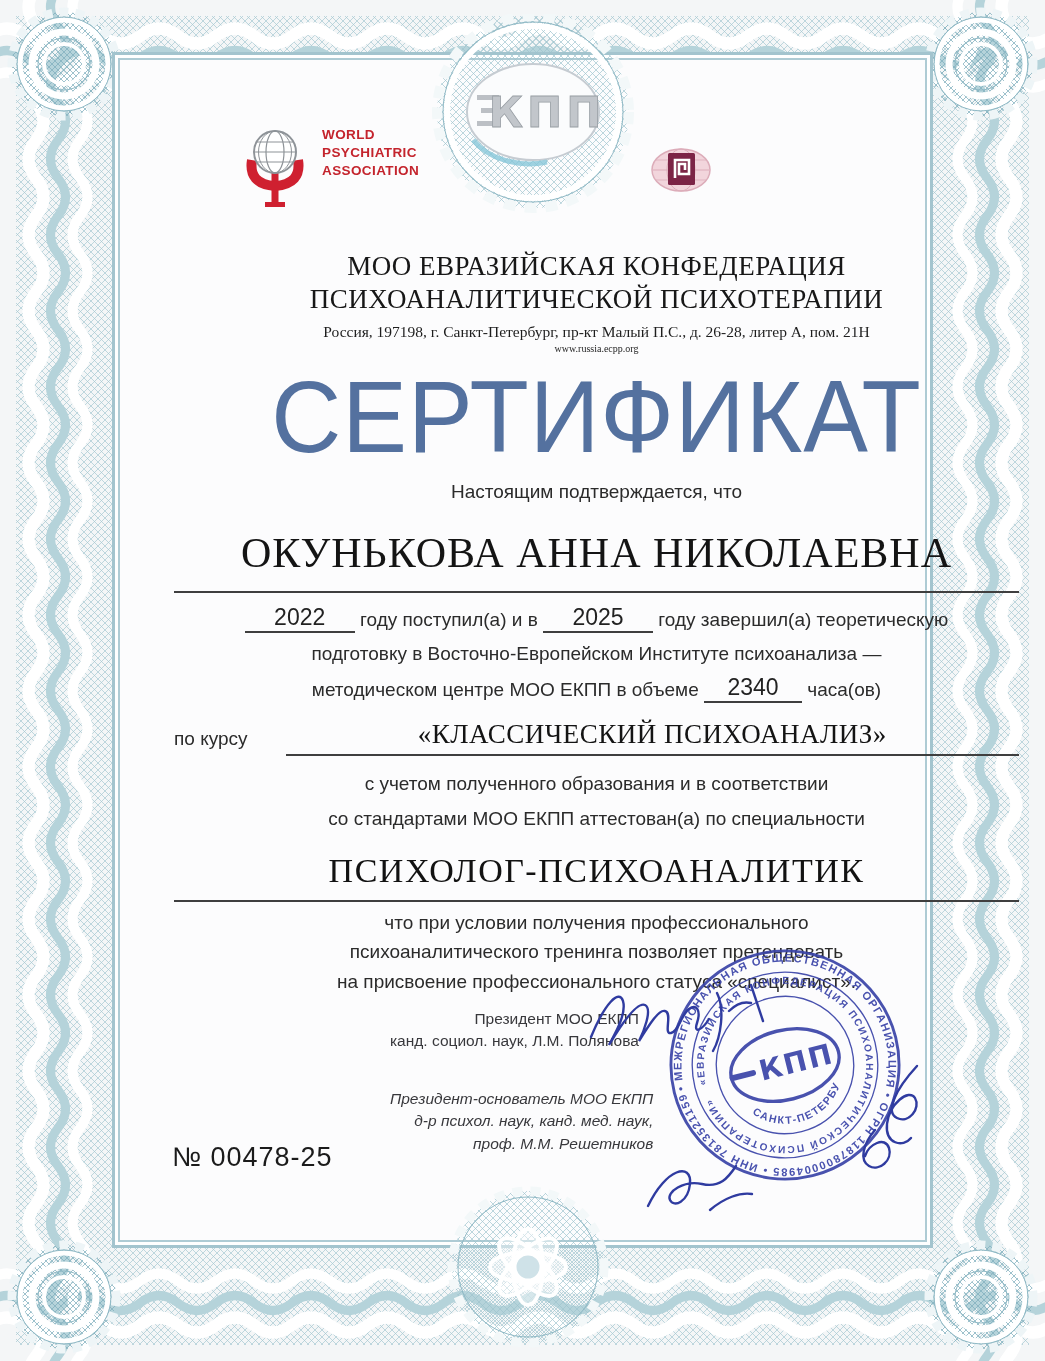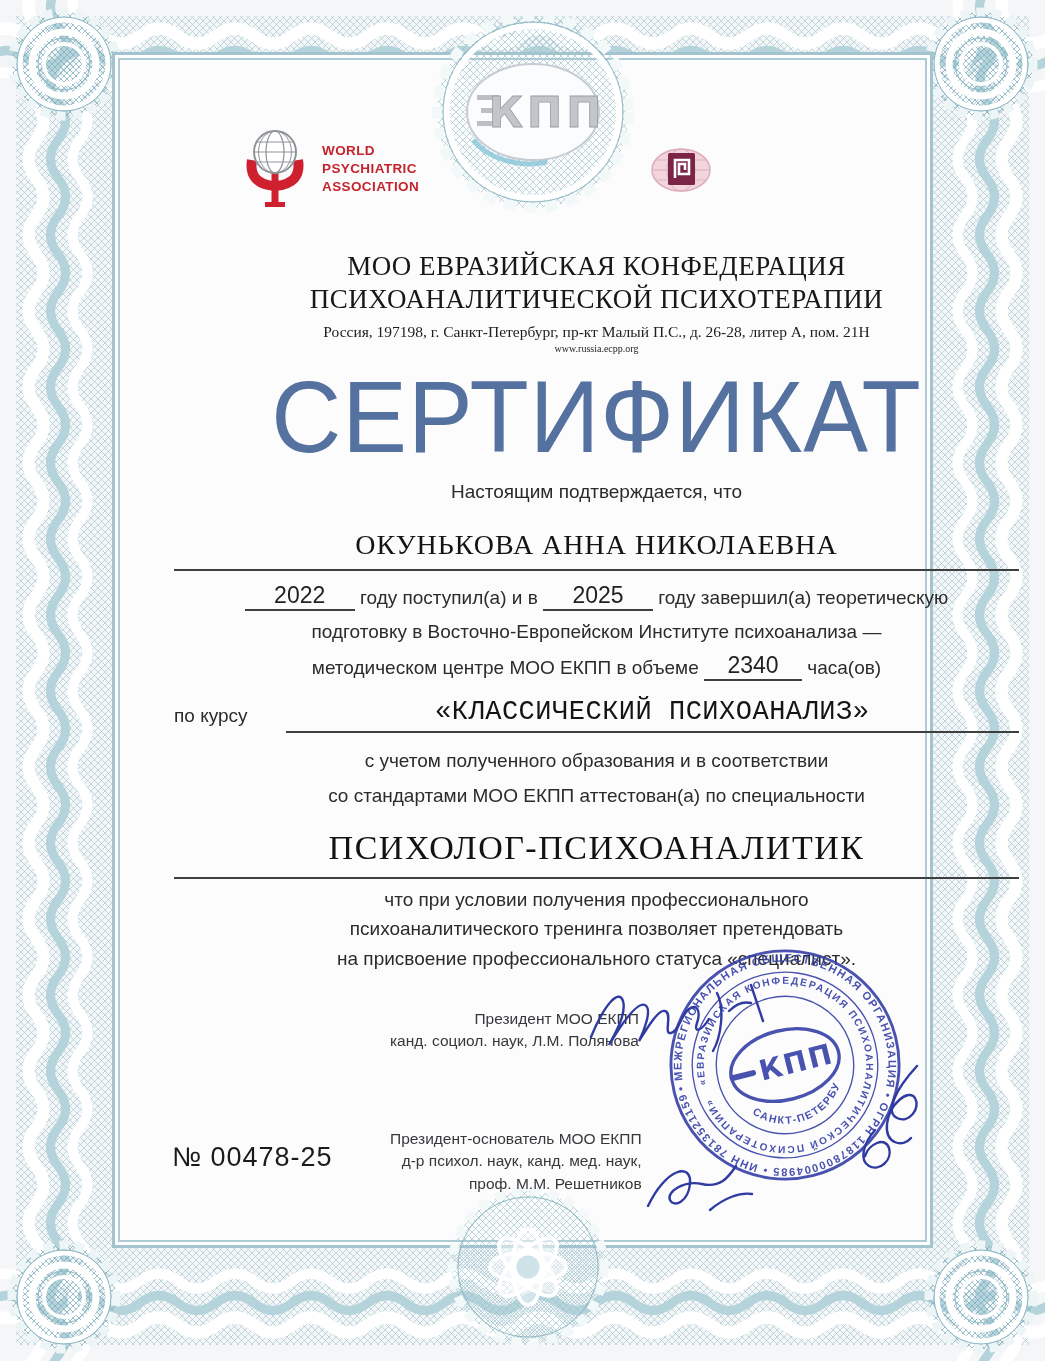--- a/index.html
+++ b/index.html
@@ -12,42 +12,42 @@
          box-shadow:inset 0 0 0 3px #ffffff, inset 0 0 0 5px #aecbd4;z-index:1;}
   .content{position:absolute;left:112px;top:52px;width:969px;height:1196px;box-sizing:border-box;
            padding:0 62px;z-index:3;text-align:center;}
   
   .org{margin-top:198px;font-family:"Liberation Serif",serif;font-size:27px;color:#171717;line-height:1.22;letter-spacing:.5px;}
   .addr{margin-top:7px;font-family:"Liberation Serif",serif;font-size:15.5px;color:#1e1e1e;}
   .site{font-family:"Liberation Serif",serif;font-size:10px;color:#1e1e1e;margin-top:2px;}
   .cert-title{margin-top:14px;font-size:97px;color:#54719f;letter-spacing:1px;line-height:1.02;
               transform:scaleY(1.06);font-weight:400;}
   .intro{margin-top:14px;font-size:19px;color:#2b2b2b;}
-  .name-row{margin-top:26px;border-bottom:2px solid #3f3f3f;padding-bottom:8px;
-            font-family:"Liberation Serif",serif;font-size:28px;color:#141414;letter-spacing:1px;}
+  .name-row{margin-top:26px;border-bottom:2px solid #3f3f3f;padding-bottom:14px;
+            font-family:"Liberation Serif",serif;font-size:42px;color:#141414;letter-spacing:1px;}
   .bodyline{margin-top:7px;font-size:19px;color:#2b2b2b;line-height:1.45;}
   .rowA{margin-top:12px;}
   .blank{display:inline-block;border-bottom:2px solid #3f3f3f;text-align:center;vertical-align:bottom;
          font-size:23px;color:#222;padding:0 6px 1px 6px;line-height:1.1;}
   .blank.y{min-width:98px;}
   .blank.h{min-width:86px;}
   .course-row{margin-top:16px;display:flex;align-items:flex-end;font-size:19px;color:#2b2b2b;gap:30px;}
   .course-label{white-space:nowrap;padding-bottom:6px;}
   .course-line{flex:1;border-bottom:2px solid #3f3f3f;padding-bottom:4px;margin-left:8px;
-               font-family:Liberation Mono, monospace;font-size:27px;color:#141414;letter-spacing:.5px;}
+               font-family:Liberation Serif, serif;font-size:27px;color:#141414;letter-spacing:.5px;}
   .specialty{margin-top:20px;border-bottom:2px solid #3f3f3f;padding-bottom:10px;
              font-family:"Liberation Serif",serif;font-size:34px;color:#121212;letter-spacing:1.5px;}
   .closing{margin-top:6px;font-size:19px;color:#2b2b2b;line-height:1.55;}
   
   .sigblock{position:absolute;z-index:4;text-align:right;font-size:15.5px;color:#38383c;line-height:1.45;}
   .sig1{left:390px;top:1008px;}
-  .sig2{left:390px;top:1128px;}
+  .sig2{left:390px;top:1088px;font-style:italic;}
   .cert-no{position:absolute;left:172px;top:1142px;z-index:4;font-size:27px;color:#1b1b1b;letter-spacing:1px;}
   
-  .wpa{position:absolute;left:238px;top:126px;z-index:4;display:flex;align-items:center;}
+  .wpa{position:absolute;left:238px;top:126px;z-index:4;display:flex;align-items:flex-start;}
   .wpa-text{margin-left:10px;text-align:left;color:#c4242d;font-size:13.5px;font-weight:bold;letter-spacing:.4px;line-height:1.35;}
   .wadp{position:absolute;left:650px;top:146px;z-index:4;display:flex;align-items:center;}
   .wadp-text{margin-left:12px;text-align:left;color:#6a555e;font-size:13.5px;font-weight:bold;letter-spacing:.3px;line-height:1.35;}
   svg{display:block;}
   .stamp{position:absolute;left:640px;top:920px;width:290px;height:290px;z-index:5;
          transform:rotate(-14deg);opacity:.92;}
   .handsig{position:absolute;z-index:6;}
 </style>
 </head>
 <body>

